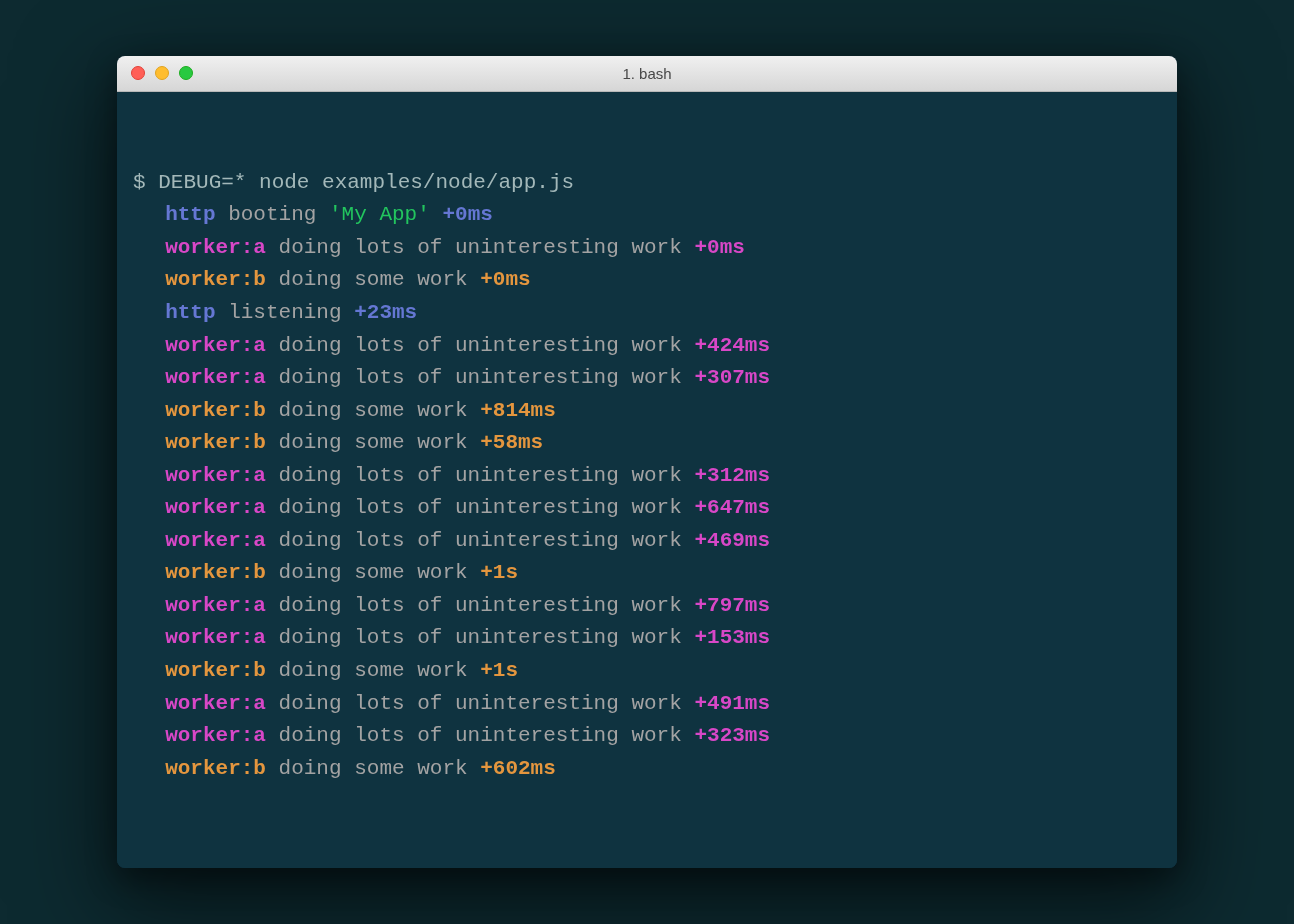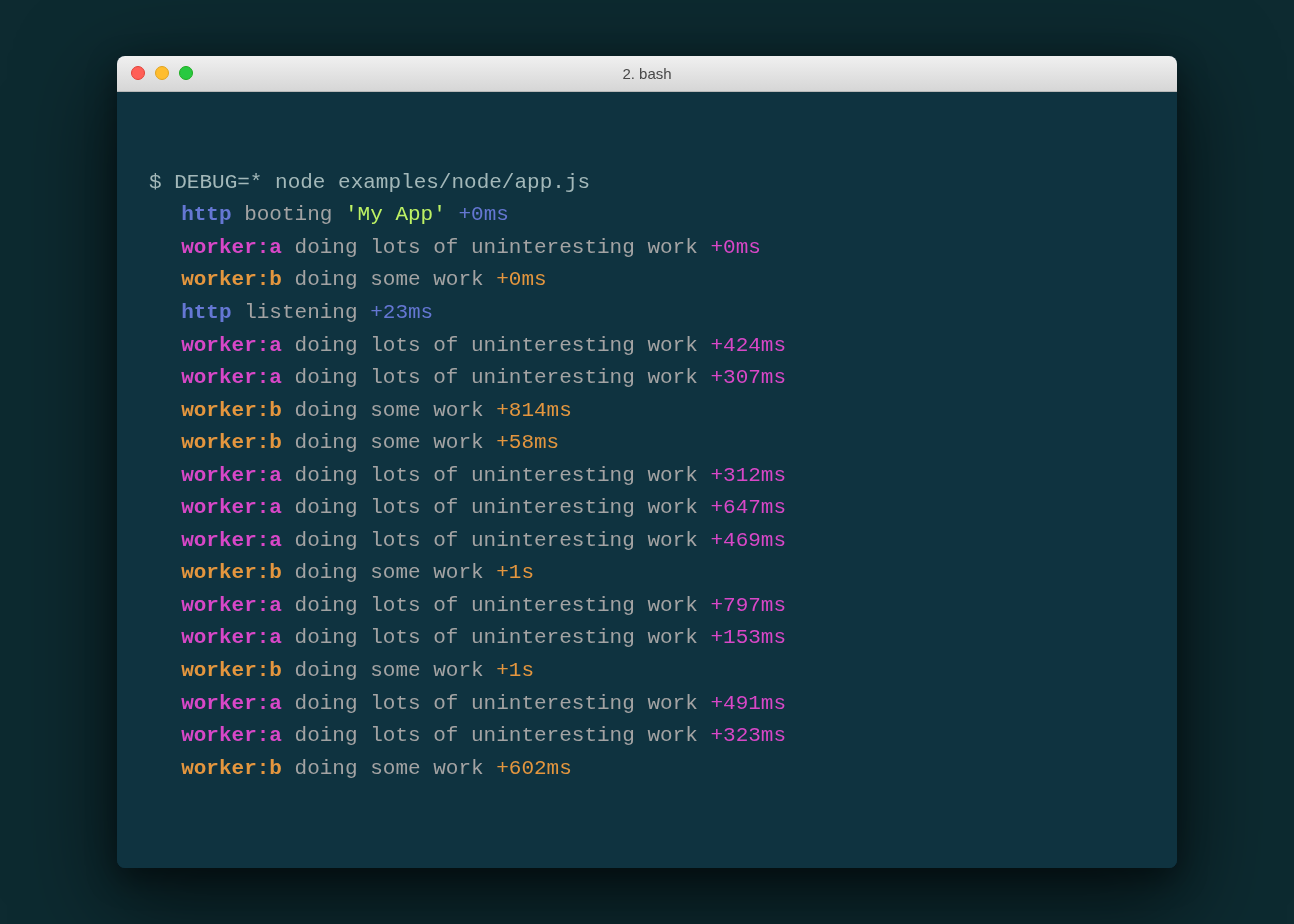--- a/index.html
+++ b/index.html
@@ -49,45 +49,45 @@
       left: 0;
       right: 0;
       text-align: center;
       font-family: -apple-system, "Helvetica Neue", Arial, sans-serif;
       font-size: 15px;
       color: #484848;
       pointer-events: none;
     }
     .terminal-body {
       background: #0f3340;
-      padding: 10px 18px 18px 32px;
+      padding: 10px 18px 18px 16px;
       font-size: 21px;
       line-height: 1.55;
       white-space: pre;
       color: #a3b8b9;
     }
     .line {
       display: block;
     }
     .prompt-symbol { color: #a3b8b9; }
     .prompt-cmd { color: #a3b8b9; }
     .ns { font-weight: 700; text-align: center; }
     .msg { color: #a3a3a3; }
-    .string { color: #bef264; }
-    .timing { font-weight: 400; }
+    .string { color: #22c55e; }
+    .timing { font-weight: 700; }
     .indent { display: inline-block; width: 2.55ch; }
   </style>
 </head>
 <body>
 
 <div class="window">
   <div class="titlebar">
     <div class="traffic-lights">
       <div class="traffic-light tl-close"></div>
       <div class="traffic-light tl-min"></div>
       <div class="traffic-light tl-max"></div>
     </div>
-    <div class="title">2. bash</div>
+    <div class="title">1. bash</div>
   </div>
   <div class="terminal-body">
     <span class="line"><span class="prompt-symbol">$</span> <span class="prompt-cmd">DEBUG=* node examples/node/app.js</span></span><div id="log-lines"><span class="line"><span class="indent"></span><span class="ns" style="color: rgb(101, 119, 211);">http</span> <span class="msg">booting </span><span class="string">'My App'</span> <span class="timing" style="color: rgb(101, 119, 211);">+0ms</span></span><span class="line"><span class="indent"></span><span class="ns" style="color: rgb(216, 71, 199);">worker:a</span> <span class="msg">doing lots of uninteresting work</span> <span class="timing" style="color: rgb(216, 71, 199);">+0ms</span></span><span class="line"><span class="indent"></span><span class="ns" style="color: rgb(228, 150, 62);">worker:b</span> <span class="msg">doing some work</span> <span class="timing" style="color: rgb(228, 150, 62);">+0ms</span></span><span class="line"><span class="indent"></span><span class="ns" style="color: rgb(101, 119, 211);">http</span> <span class="msg">listening</span> <span class="timing" style="color: rgb(101, 119, 211);">+23ms</span></span><span class="line"><span class="indent"></span><span class="ns" style="color: rgb(216, 71, 199);">worker:a</span> <span class="msg">doing lots of uninteresting work</span> <span class="timing" style="color: rgb(216, 71, 199);">+424ms</span></span><span class="line"><span class="indent"></span><span class="ns" style="color: rgb(216, 71, 199);">worker:a</span> <span class="msg">doing lots of uninteresting work</span> <span class="timing" style="color: rgb(216, 71, 199);">+307ms</span></span><span class="line"><span class="indent"></span><span class="ns" style="color: rgb(228, 150, 62);">worker:b</span> <span class="msg">doing some work</span> <span class="timing" style="color: rgb(228, 150, 62);">+814ms</span></span><span class="line"><span class="indent"></span><span class="ns" style="color: rgb(228, 150, 62);">worker:b</span> <span class="msg">doing some work</span> <span class="timing" style="color: rgb(228, 150, 62);">+58ms</span></span><span class="line"><span class="indent"></span><span class="ns" style="color: rgb(216, 71, 199);">worker:a</span> <span class="msg">doing lots of uninteresting work</span> <span class="timing" style="color: rgb(216, 71, 199);">+312ms</span></span><span class="line"><span class="indent"></span><span class="ns" style="color: rgb(216, 71, 199);">worker:a</span> <span class="msg">doing lots of uninteresting work</span> <span class="timing" style="color: rgb(216, 71, 199);">+647ms</span></span><span class="line"><span class="indent"></span><span class="ns" style="color: rgb(216, 71, 199);">worker:a</span> <span class="msg">doing lots of uninteresting work</span> <span class="timing" style="color: rgb(216, 71, 199);">+469ms</span></span><span class="line"><span class="indent"></span><span class="ns" style="color: rgb(228, 150, 62);">worker:b</span> <span class="msg">doing some work</span> <span class="timing" style="color: rgb(228, 150, 62);">+1s</span></span><span class="line"><span class="indent"></span><span class="ns" style="color: rgb(216, 71, 199);">worker:a</span> <span class="msg">doing lots of uninteresting work</span> <span class="timing" style="color: rgb(216, 71, 199);">+797ms</span></span><span class="line"><span class="indent"></span><span class="ns" style="color: rgb(216, 71, 199);">worker:a</span> <span class="msg">doing lots of uninteresting work</span> <span class="timing" style="color: rgb(216, 71, 199);">+153ms</span></span><span class="line"><span class="indent"></span><span class="ns" style="color: rgb(228, 150, 62);">worker:b</span> <span class="msg">doing some work</span> <span class="timing" style="color: rgb(228, 150, 62);">+1s</span></span><span class="line"><span class="indent"></span><span class="ns" style="color: rgb(216, 71, 199);">worker:a</span> <span class="msg">doing lots of uninteresting work</span> <span class="timing" style="color: rgb(216, 71, 199);">+491ms</span></span><span class="line"><span class="indent"></span><span class="ns" style="color: rgb(216, 71, 199);">worker:a</span> <span class="msg">doing lots of uninteresting work</span> <span class="timing" style="color: rgb(216, 71, 199);">+323ms</span></span><span class="line"><span class="indent"></span><span class="ns" style="color: rgb(228, 150, 62);">worker:b</span> <span class="msg">doing some work</span> <span class="timing" style="color: rgb(228, 150, 62);">+602ms</span></span></div>
   </div>
 </div>
 
 </body></html>

